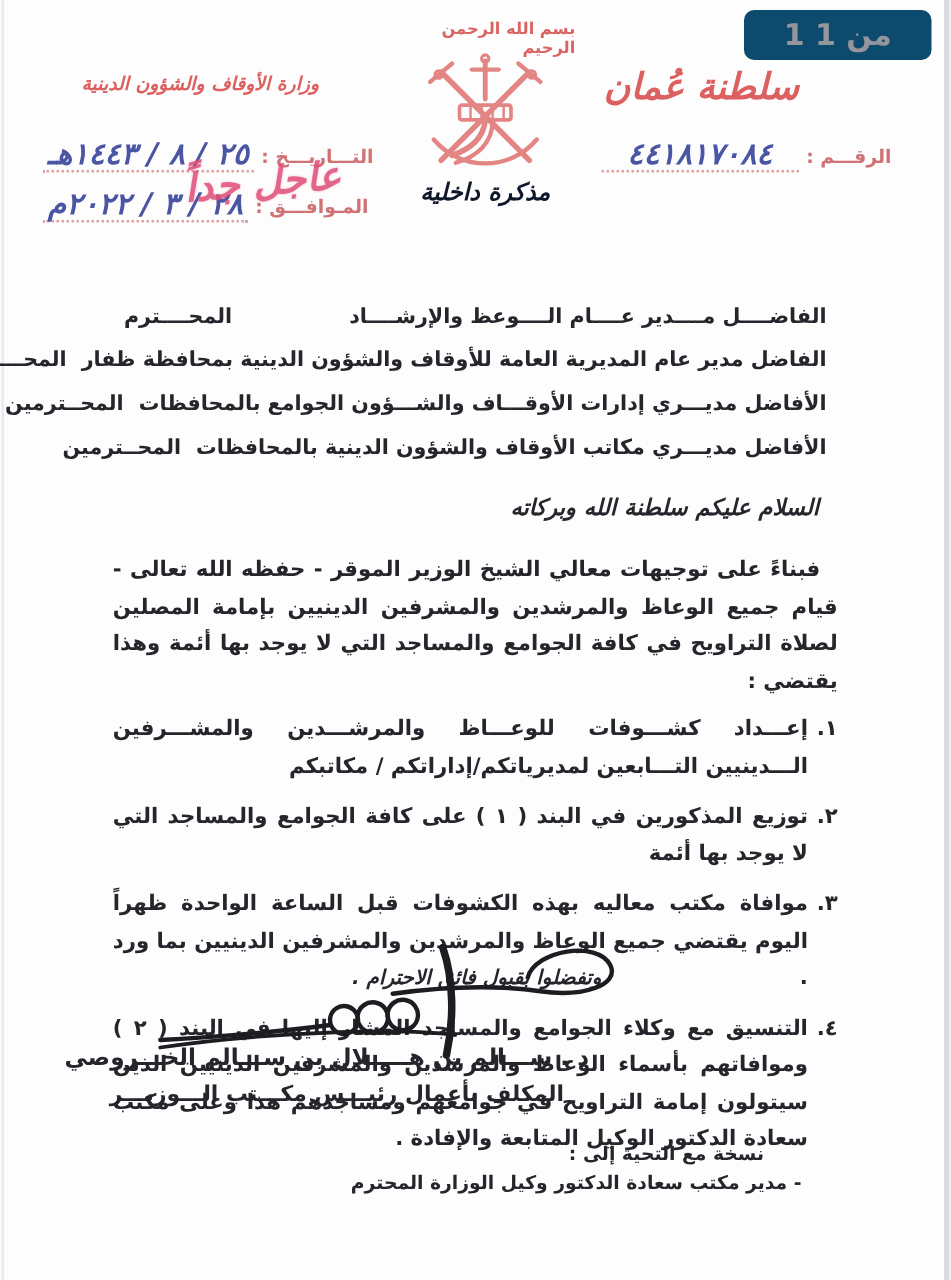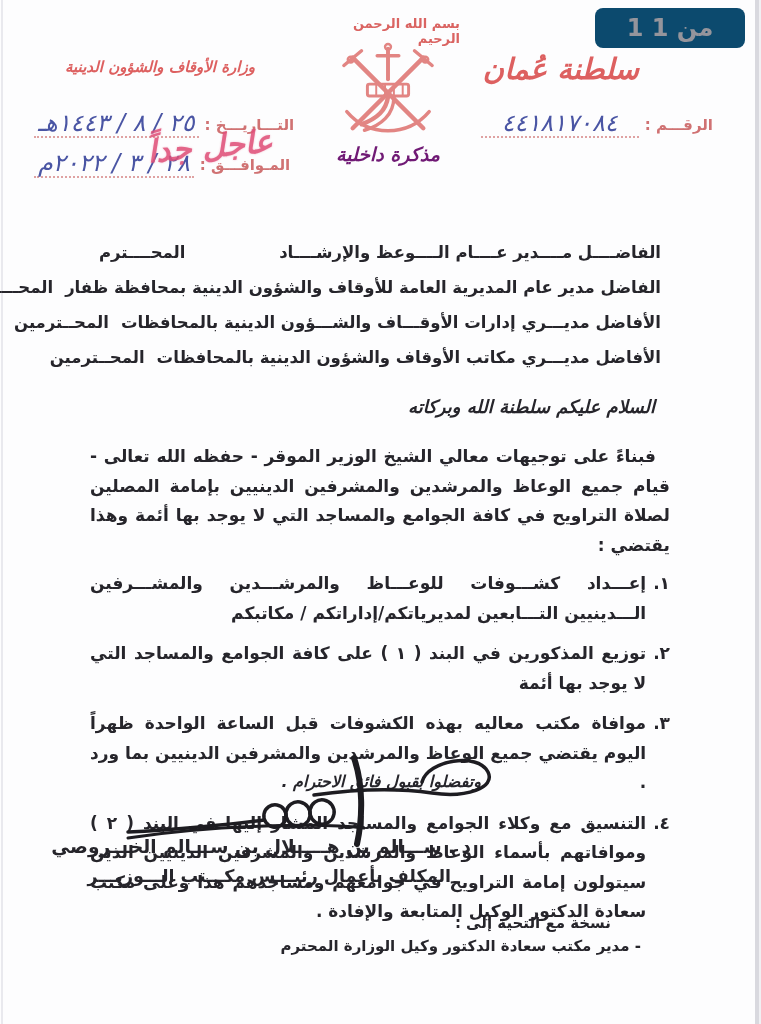--- a/index.html
+++ b/index.html
@@ -26,37 +26,37 @@
   }
 
   
   .basmala{
     position:absolute;left:318px;top:16px;width:142px;text-align:right;
     color:#da6462;font-weight:bold;font-size:13px;letter-spacing:1px;
   }
   .emblem{position:absolute;left:327px;top:40px;width:122px;height:102px;}
   .memo-type{
     position:absolute;left:312px;top:143px;width:152px;text-align:center;
-    color:#701a75;font-weight:bold;font-style:italic;font-size:19px;
+    color:#0f172a;font-weight:bold;font-style:italic;font-size:19px;
   }
   .country{
     position:absolute;right:100px;top:52px;width:200px;text-align:center;
     color:#dd6060;font-weight:bold;font-size:29px;font-style:italic;letter-spacing:1px;
     white-space:nowrap;
   }
   .ministry{
     position:absolute;left:40px;top:58px;width:240px;text-align:center;
     color:#dd6060;font-weight:bold;font-size:15px;font-style:italic;
     white-space:nowrap;
   }
   .meta-row{position:absolute;display:flex;align-items:flex-end;gap:6px;}
   .meta-label{color:#d07273;font-weight:bold;font-size:15px;white-space:nowrap;padding-bottom:4px;}
   .meta-value{
     border-bottom:2px dotted #dfa2a2;min-width:150px;text-align:center;
-    color:#4a55a4;font-weight:normal;font-size:24px;font-style:italic;
+    color:#4a55a4;font-weight:bold;font-size:24px;font-style:italic;
     white-space:nowrap;padding:0 4px 0 4px;line-height:1.1;
   }
   .row-number{right:48px;top:110px;}
   .row-class{right:48px;top:150px;}
   .row-date{left:34px;top:110px;flex-direction:row;}
   .row-conv{left:34px;top:150px;}
   .stamp{
     position:absolute;left:120px;top:128px;width:180px;text-align:center;
     color:#e0517a;font-weight:bold;font-size:31px;font-style:italic;
     transform:rotate(-5deg);opacity:.88;text-shadow:0 0 2px rgba(224,81,122,.45);
@@ -167,21 +167,21 @@
   <div class="recipients">
     <div class="recipient-row">
       <span>الفاضــــل مــــدير عــــام الــــوعظ والإرشــــاد</span>
       <span class="honorific">المحــــترم</span>
     </div>
     <div class="recipient-row">
       <span>الفاضل مدير عام المديرية العامة للأوقاف والشؤون الدينية بمحافظة ظفار</span>
       <span class="honorific">المحــــترم</span>
     </div>
     <div class="recipient-row">
-      <span>الأفاضل مديـــري إدارات الأوقـــاف والشـــؤون الدينية بالمحافظات</span>
+      <span>الأفاضل مديـــري إدارات الأوقـــاف والشـــؤون الجوامع بالمحافظات</span>
       <span class="honorific">المحــترمين</span>
     </div>
     <div class="recipient-row">
       <span>الأفاضل مديـــري مكاتب الأوقاف والشؤون الدينية بالمحافظات</span>
       <span class="honorific">المحــترمين</span>
     </div>
   </div>
 
   <div class="greeting">السلام عليكم سلطنة الله وبركاته</div>
 

